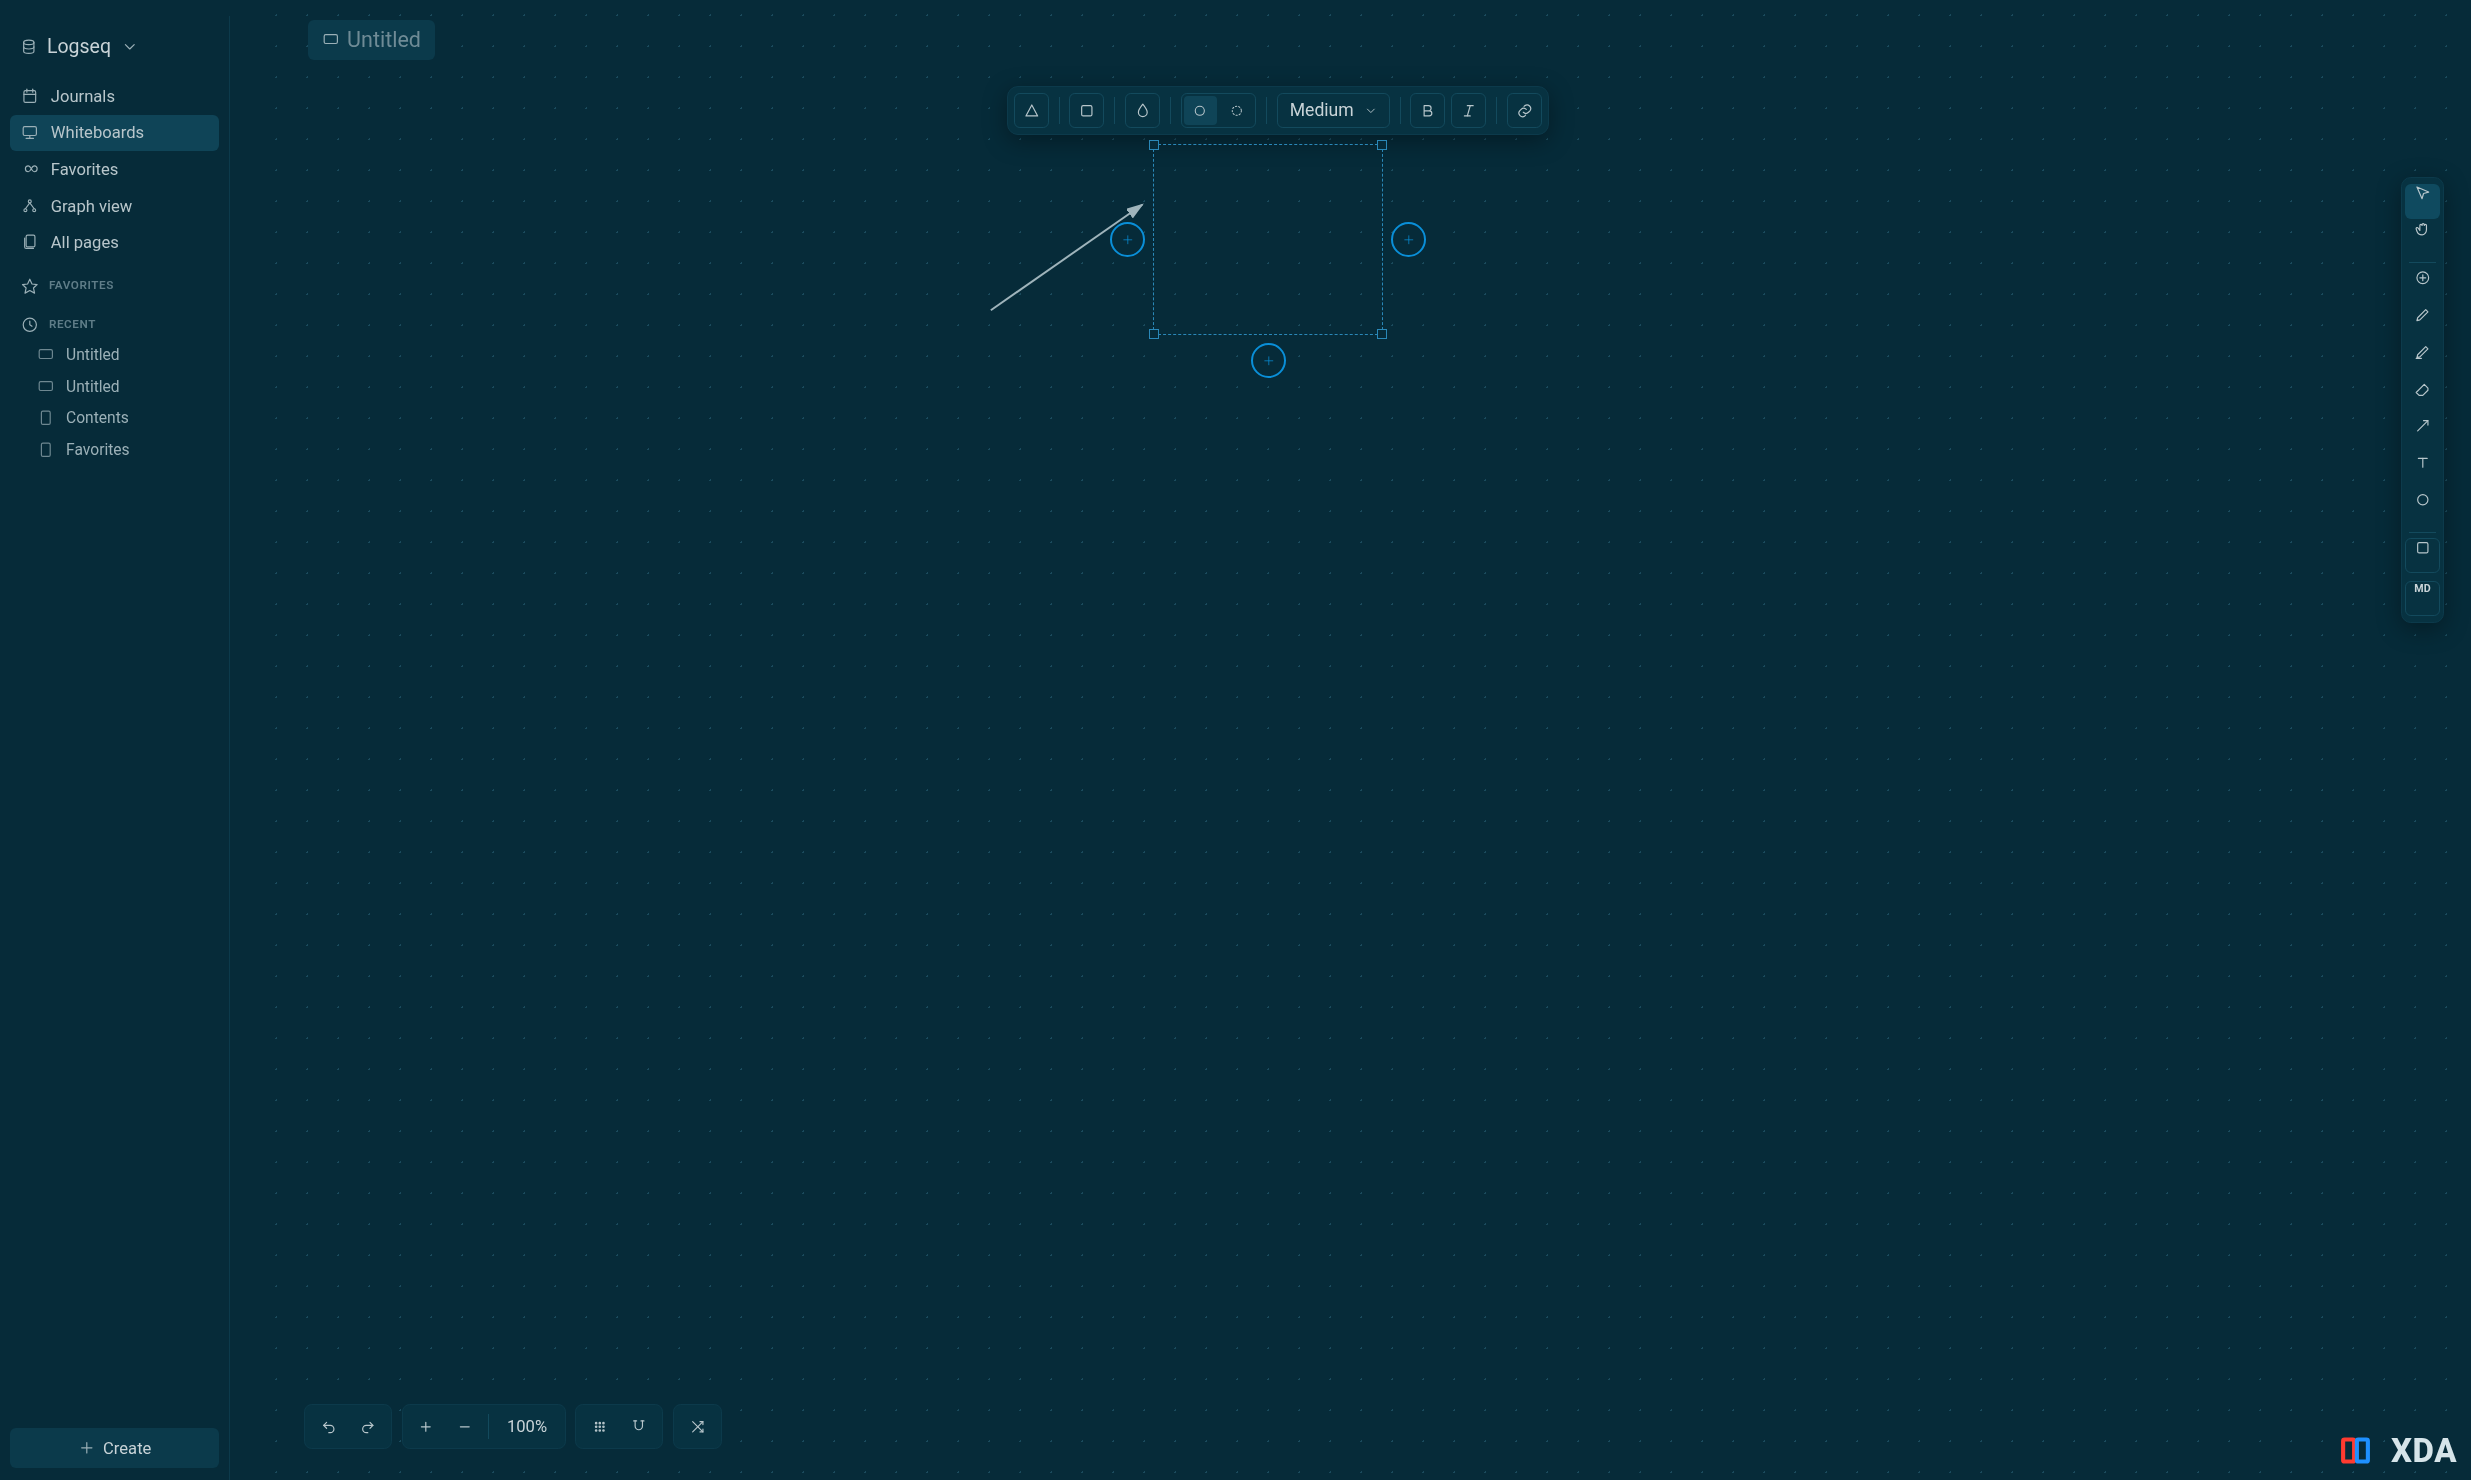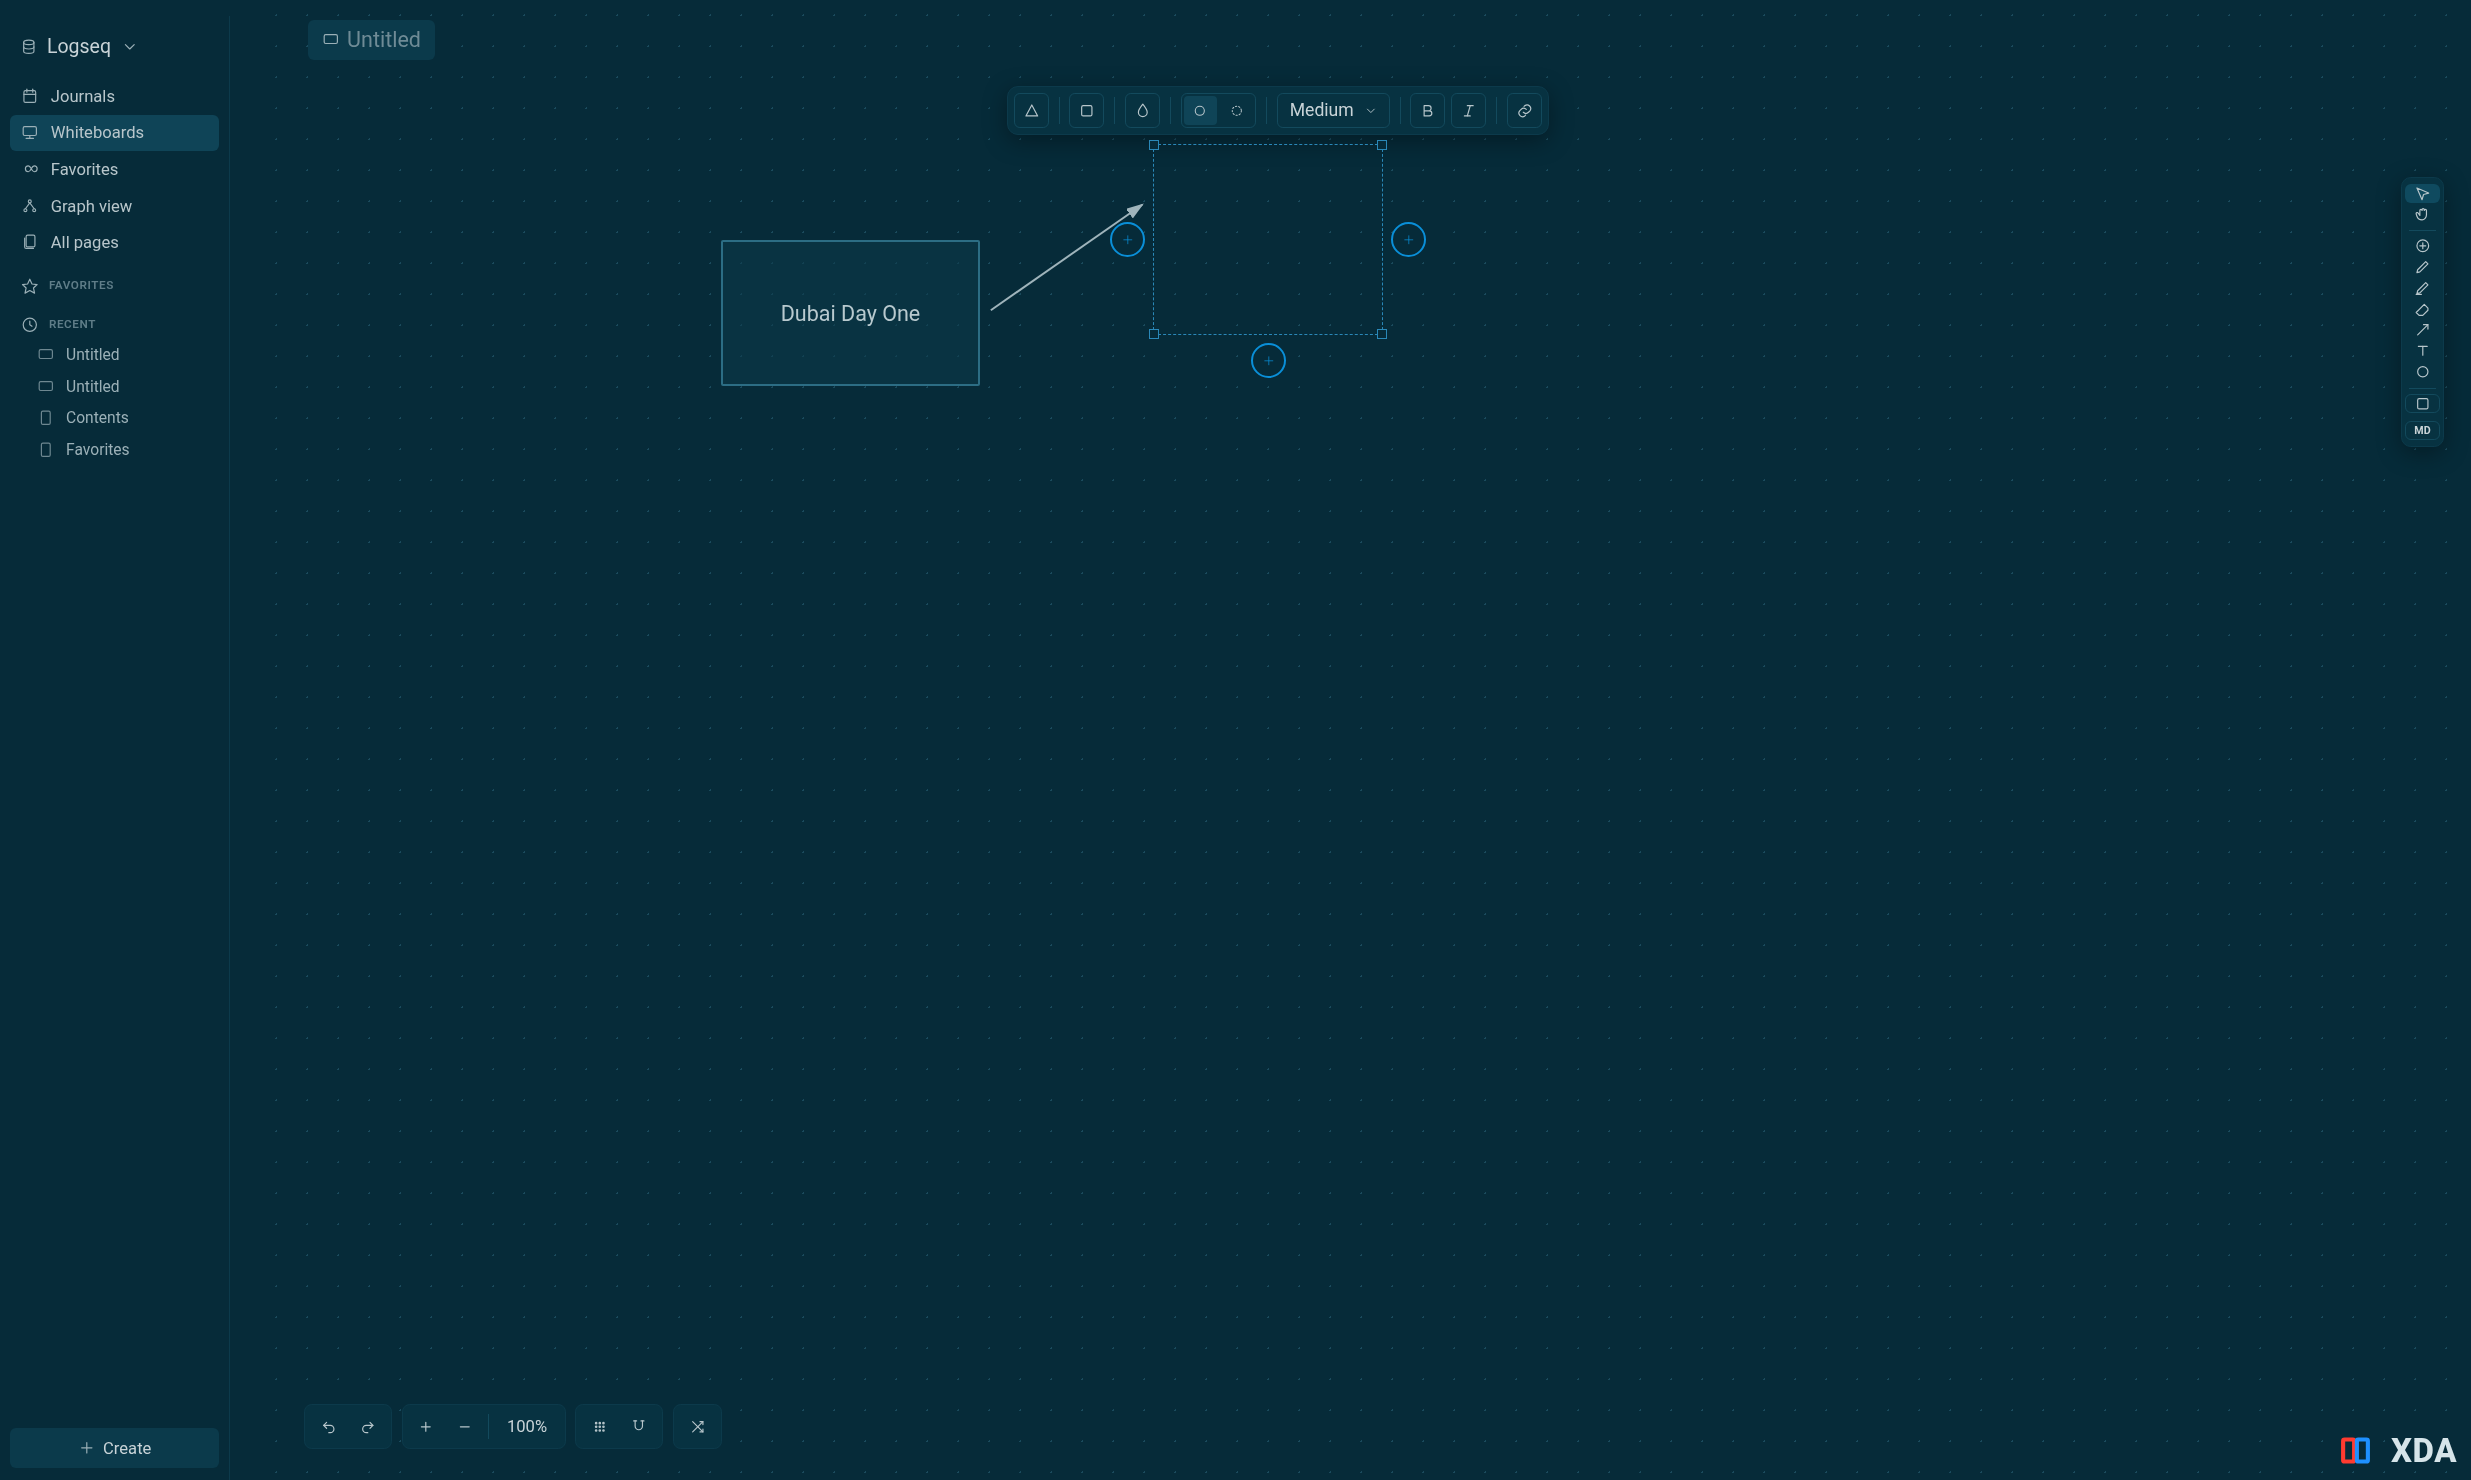--- a/index.html
+++ b/index.html
@@ -145,22 +145,22 @@
     position:absolute; right:27px; top:177px;
     width:43px;
     background:#073241;
     border:1px solid #0c3a4b;
     border-radius:9.8px;
     display:flex; flex-direction:column; align-items:center;
     padding:5.9px 3.9px; gap:2px;
     box-shadow: 0 5.9px 23.4px rgba(0,0,0,0.35);
   }
   .rail-btn {
-    width:35px; height:19px; border-radius:5.9px;
-    display:flex;align-items:center;justify-content:center; cursor:pointer;
+    width:35px; height:35px; border-radius:5.9px;
+    display:flex;justify-content:center; cursor:pointer;
   }
   .rail-btn.active { background:#0f4a5f; }
   .rail-btn.badge { font-size:10.7px; font-weight:700; color:#c8d3d7; }
   .rail-sep { width:27px; height:1px; background:#134a5d; margin:3.9px 0; }
   .rail-btn svg { stroke:#b8c6cb; stroke-width:1.6; fill:none; stroke-linecap:round; stroke-linejoin:round; width:17.6px;height:17.6px;}
 
   
   .bottom-bar {
     position:absolute; left:43px; bottom:31px;
     display:flex; gap:9.8px;
@@ -385,23 +385,20 @@
       </div>
     <div class="tb-sep"></div>
     <div class="tb-btn">
         <svg viewBox="0 0 24 24" width="17.6" height="17.6">
           <path d="M10 14a5 5 0 0 0 7 0l2-2a5 5 0 0 0-7-7l-1 1"></path>
           <path d="M14 10a5 5 0 0 0-7 0l-2 2a5 5 0 0 0 7 7l1-1"></path>
         </svg>
       </div>
   </div>
 
-  <div class="card-rect">
-    <span>Dubai Day One</span>
-  </div>
 
   <svg class="arrow-line" viewBox="0 0 180 130">
     <defs>
         <marker id="ah" markerWidth="10" markerHeight="10" refX="8" refY="3" orient="auto">
           <path d="M0,0 L0,6 L9,3 z" fill="#9fb4bb"></path>
         </marker>
       </defs>
     <line x1="10" y1="120" x2="165" y2="12" stroke="#9fb4bb" stroke-width="2" marker-end="url(#ah)"></line>
   </svg>
 

